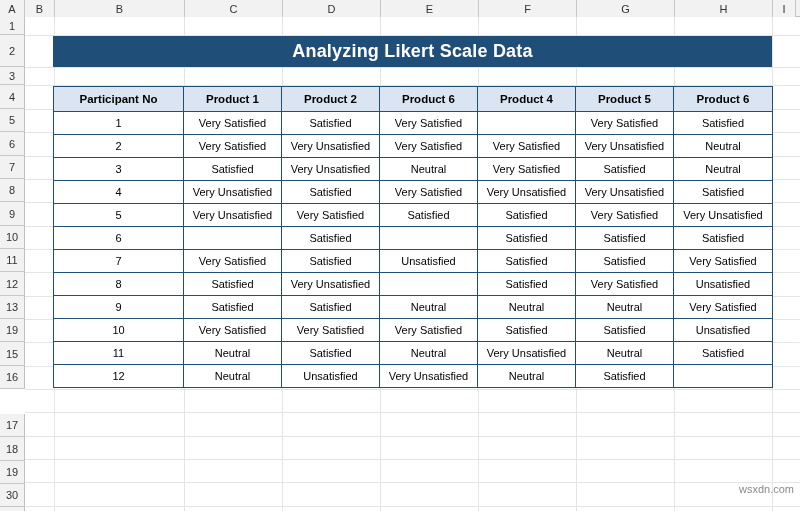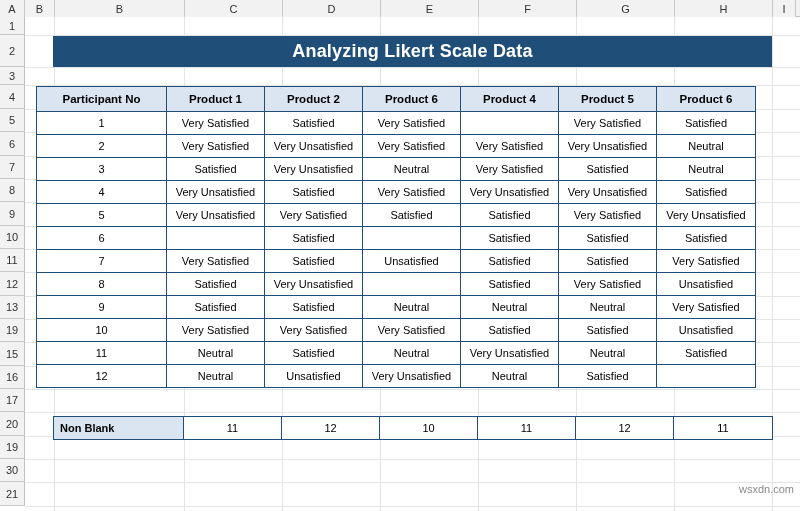--- a/index.html
+++ b/index.html
@@ -163,22 +163,22 @@
     <div class="rh" style="height:23px;">7</div>
     <div class="rh" style="height:23px;">8</div>
     <div class="rh" style="height:24px;">9</div>
     <div class="rh" style="height:23px;">10</div>
     <div class="rh" style="height:23px;">11</div>
     <div class="rh" style="height:24px;">12</div>
     <div class="rh" style="height:23px;">13</div>
     <div class="rh" style="height:23px;">19</div>
     <div class="rh" style="height:24px;">15</div>
     <div class="rh" style="height:23px;">16</div>
-    <div class="rh" style="height:23px;">17</div>
-    <div class="rh" style="height:24px;">20</div>
+    <div class="rh" style="height:23px;margin-top:25px;">17</div>
+    <div class="rh" style="height:24px;">18</div>
     <div class="rh" style="height:23px;">19</div>
     <div class="rh" style="height:23px;">30</div>
     <div class="rh" style="height:24px;">21</div>
   </div>
 
   <div class="grid">
     <div class="gridline-v" style="left:29px;"></div>
     <div class="gridline-v" style="left:159px;"></div>
     <div class="gridline-v" style="left:257px;"></div>
     <div class="gridline-v" style="left:355px;"></div>
@@ -205,21 +205,21 @@
     <div class="gridline-h" style="top:372px;"></div>
     <div class="gridline-h" style="top:395px;"></div>
     <div class="gridline-h" style="top:419px;"></div>
     <div class="gridline-h" style="top:442px;"></div>
     <div class="gridline-h" style="top:465px;"></div>
     <div class="gridline-h" style="top:489px;"></div>
   </div>
 
   <div class="title-banner" style="left:53px; top:36px; width:719px; height:31px;">Analyzing Likert Scale Data</div>
 
-  <table class="dtable" style="left:36px; top:86px; width:719px;">
+  <table class="dtable" style="left:53px; top:86px; width:719px;">
     <colgroup>
       <col style="width:130px;">
       <col style="width:98px;">
       <col style="width:98px;">
       <col style="width:98px;">
       <col style="width:98px;">
       <col style="width:98px;">
       <col style="width:99px;">
     </colgroup>
     <thead>
@@ -349,27 +349,18 @@
     <colgroup>
       <col style="width:130px;">
       <col style="width:98px;">
       <col style="width:98px;">
       <col style="width:98px;">
       <col style="width:98px;">
       <col style="width:98px;">
       <col style="width:99px;">
     </colgroup>
     <tbody>
-      <tr>
-        <td class="lbl">Non Blank</td>
-        <td>11</td>
-        <td>12</td>
-        <td>10</td>
-        <td>11</td>
-        <td>12</td>
-        <td>11</td>
-      </tr>
     </tbody>
   </table>
 
   <div class="watermark">wsxdn.com</div>
 
 </div>
 
 </body></html>

